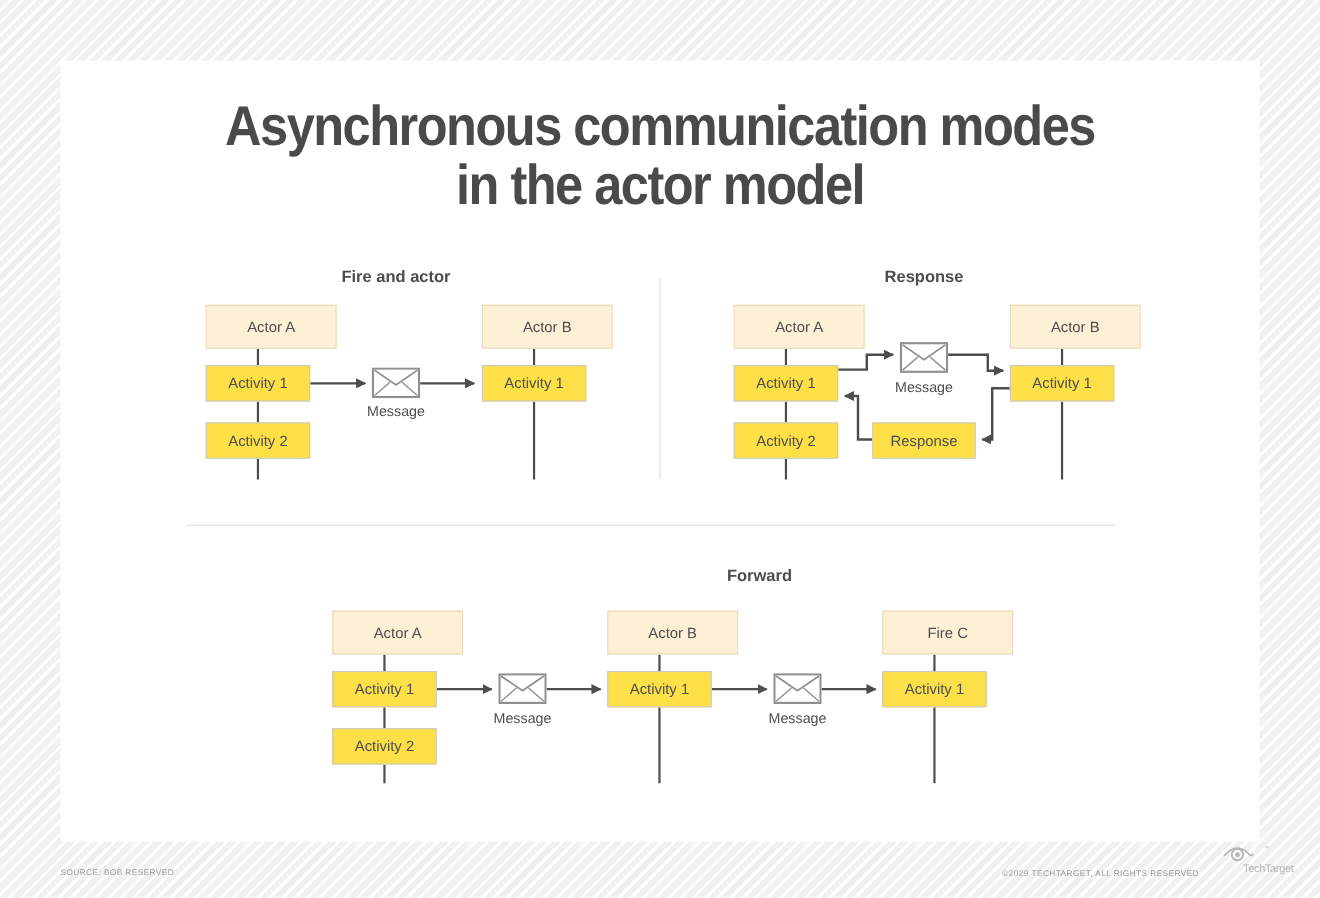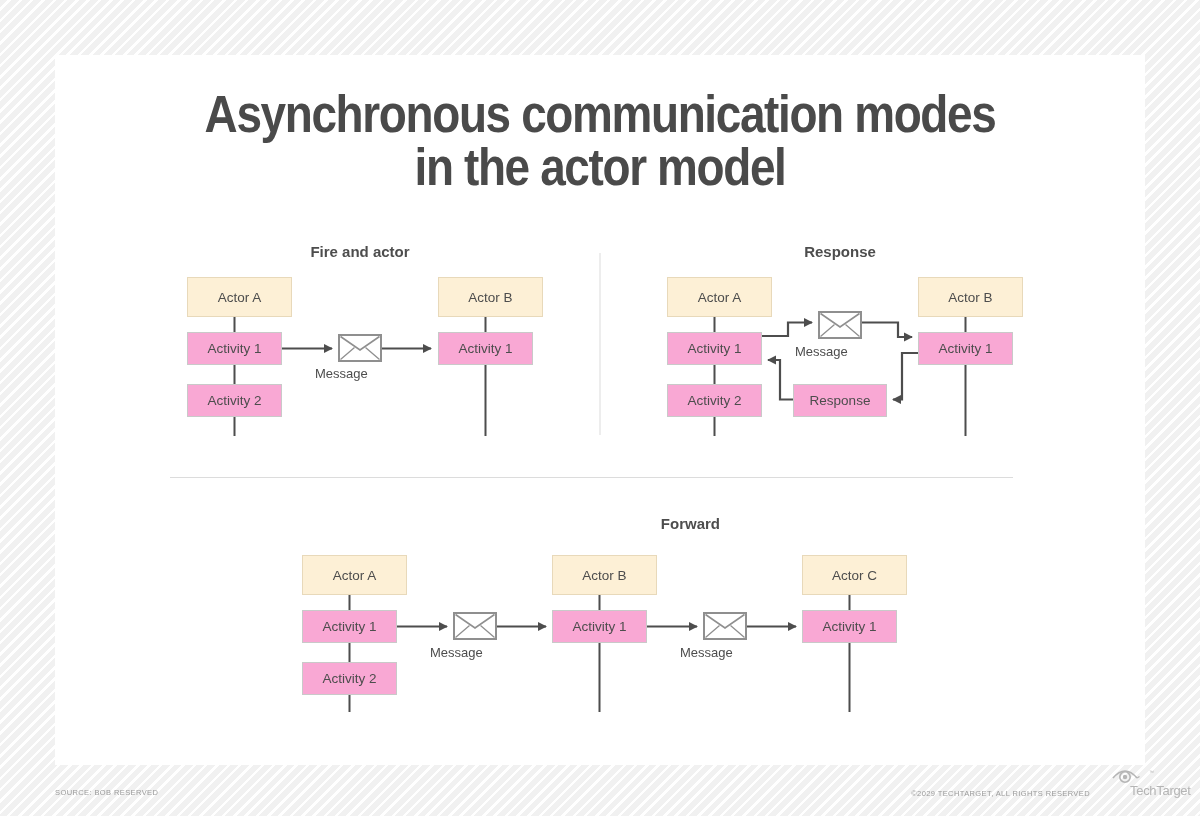--- a/index.html
+++ b/index.html
@@ -15,49 +15,49 @@
   .page-title{
     position:absolute;left:55px;top:88px;width:1090px;text-align:center;
     font-weight:700;color:#4a4a4a;font-size:51px;line-height:1.04;
     letter-spacing:-1.5px;transform:scaleX(0.9);transform-origin:center top;
   }
   .sect-title{
     position:absolute;width:240px;text-align:center;
     font-size:15px;font-weight:700;color:#4d4d4d;
   }
   .actor{
-    position:absolute;width:105px;height:40px;box-sizing:border-box;
+    position:absolute;width:119px;height:40px;box-sizing:border-box;
     background:#fdf0d6;border:1px solid #e8d9ba;
     display:flex;align-items:center;justify-content:center;
     font-size:13.5px;color:#4d4d4d;
   }
   .activity{
     position:absolute;width:95px;height:33px;box-sizing:border-box;
-    background:#f9a8d4;border:1px solid #c9c9c9;
+    background:#fde047;border:1px solid #c9c9c9;
     display:flex;align-items:center;justify-content:center;
     font-size:13.5px;color:#4d4d4d;
   }
   .msglabel{
-    position:absolute;width:90px;text-align:left;
+    position:absolute;width:90px;text-align:center;
     font-size:13px;color:#4d4d4d;
   }
   .vdivider{position:absolute;left:599px;top:253px;width:2px;height:182px;background:#ededed;}
   .hdivider{position:absolute;left:170px;top:477px;width:843px;height:1px;background:#dcdcdc;}
   svg.overlay{position:absolute;left:0;top:0;}
   .footer-source{
     position:absolute;left:55px;top:788px;
     font-size:7.5px;letter-spacing:.4px;color:#9b9b9b;
   }
   .footer-copy{
     position:absolute;right:110px;top:789px;
     font-size:7.5px;letter-spacing:.4px;color:#9b9b9b;
   }
   .tt-logo{position:absolute;left:1094px;top:767px;width:62px;text-align:center;color:#b5b5b5;}
   .tt-logo .eye{display:block;margin:0 auto;}
-  .tt-logo .word{font-size:13px;letter-spacing:-.3px;line-height:13px;margin-left:36px;}
+  .tt-logo .word{font-size:10px;letter-spacing:-.3px;line-height:13px;margin-left:36px;}
   .tt-logo .tm{position:absolute;right:2px;top:2px;font-size:5px;color:#b5b5b5;}
 </style>
 </head>
 <body>
 
 <div class="card"></div>
 
 <svg class="overlay" width="1200" height="816">
   <defs>
     <marker id="ah" viewBox="0 0 10 10" refX="9" refY="5" markerWidth="4.2" markerHeight="4.2" orient="auto">
@@ -127,21 +127,21 @@
   <div class="activity" style="left:667px;top:384px;">Activity 2</div>
   <div class="activity" style="left:918px;top:332px;">Activity 1</div>
   <div class="activity" style="left:793px;top:384px;width:94px;">Response</div>
   <div class="msglabel" style="left:795px;top:344px;">Message</div>
 </div>
 
 <div>
   <div class="sect-title" style="left:480px;top:515px;text-align:right;">Forward</div>
   <div class="actor" style="left:302px;top:555px;">Actor A</div>
   <div class="actor" style="left:552px;top:555px;">Actor B</div>
-  <div class="actor" style="left:802px;top:555px;">Actor C</div>
+  <div class="actor" style="left:802px;top:555px;">Fire C</div>
   <div class="activity" style="left:302px;top:610px;">Activity 1</div>
   <div class="activity" style="left:302px;top:662px;">Activity 2</div>
   <div class="activity" style="left:552px;top:610px;">Activity 1</div>
   <div class="activity" style="left:802px;top:610px;">Activity 1</div>
   <div class="msglabel" style="left:430px;top:645px;">Message</div>
   <div class="msglabel" style="left:680px;top:645px;">Message</div>
 </div>
 
 <div class="footer-source">SOURCE: BOB RESERVED</div>
 <div class="footer-copy">©2029 TECHTARGET, ALL RIGHTS RESERVED</div>

